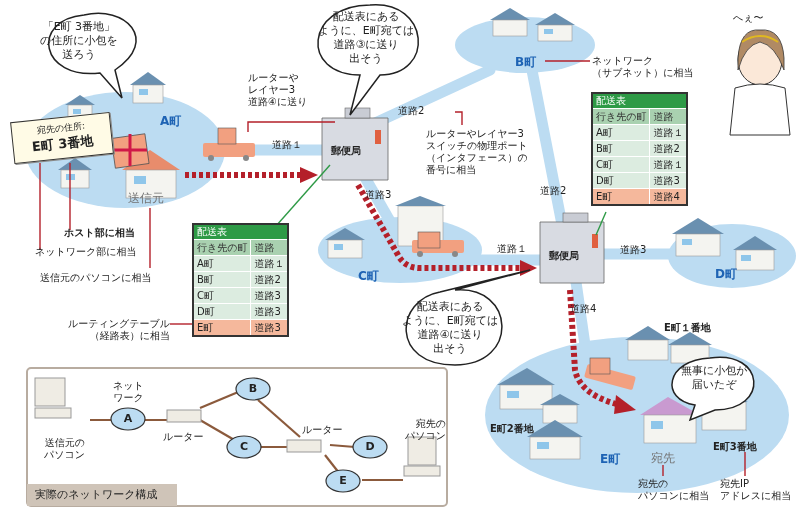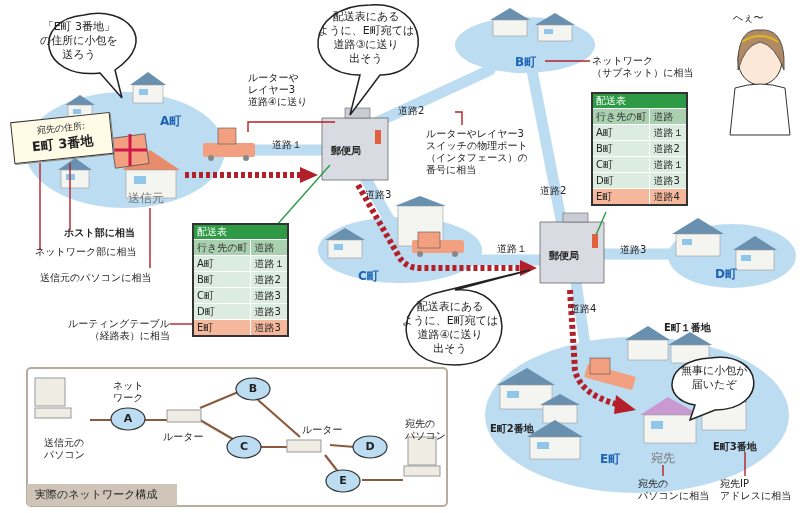--- a/index.html
+++ b/index.html
@@ -1,20 +1,20 @@
 <!DOCTYPE html>
 <html><head>
 <meta charset="utf-8">
 <style>
   html, body { margin:0; padding:0; background:#ffffff; }
   body { width:800px; height:513px; position:relative; overflow:hidden;
          font-family:"DejaVu Sans", sans-serif; color:#222; }
   svg#scene { position:absolute; left:0; top:0; }
   .lbl { position:absolute; font-size:10px; line-height:12px; color:#222; white-space:nowrap; }
-  .lbl.center { text-align:left; }
+  .lbl.center { text-align:right; }
   .town { position:absolute; font-size:12px; font-weight:bold; color:#1e63b4; }
   .red-title { position:absolute; font-size:12px; font-weight:normal; color:#737373; }
   .road { position:absolute; font-size:10px; color:#222; }
   .bubble-text { position:absolute; font-size:11px; line-height:14px; text-align:center; color:#222; white-space:nowrap; }
   .address-tag { position:absolute; left:12px; top:117px; width:98px; height:40px;
                  background:#fffbe6; border:1.5px solid #333; transform:rotate(-6deg);
                  text-align:center; box-shadow:1px 1px 0 #888; }
   .address-tag .t1 { font-size:9px; margin-top:4px; }
   .address-tag .t2 { font-size:13px; font-weight:bold; }
   table.rt { position:absolute; border-collapse:collapse; font-size:10px; border:2px solid #333; background:#fff; }

